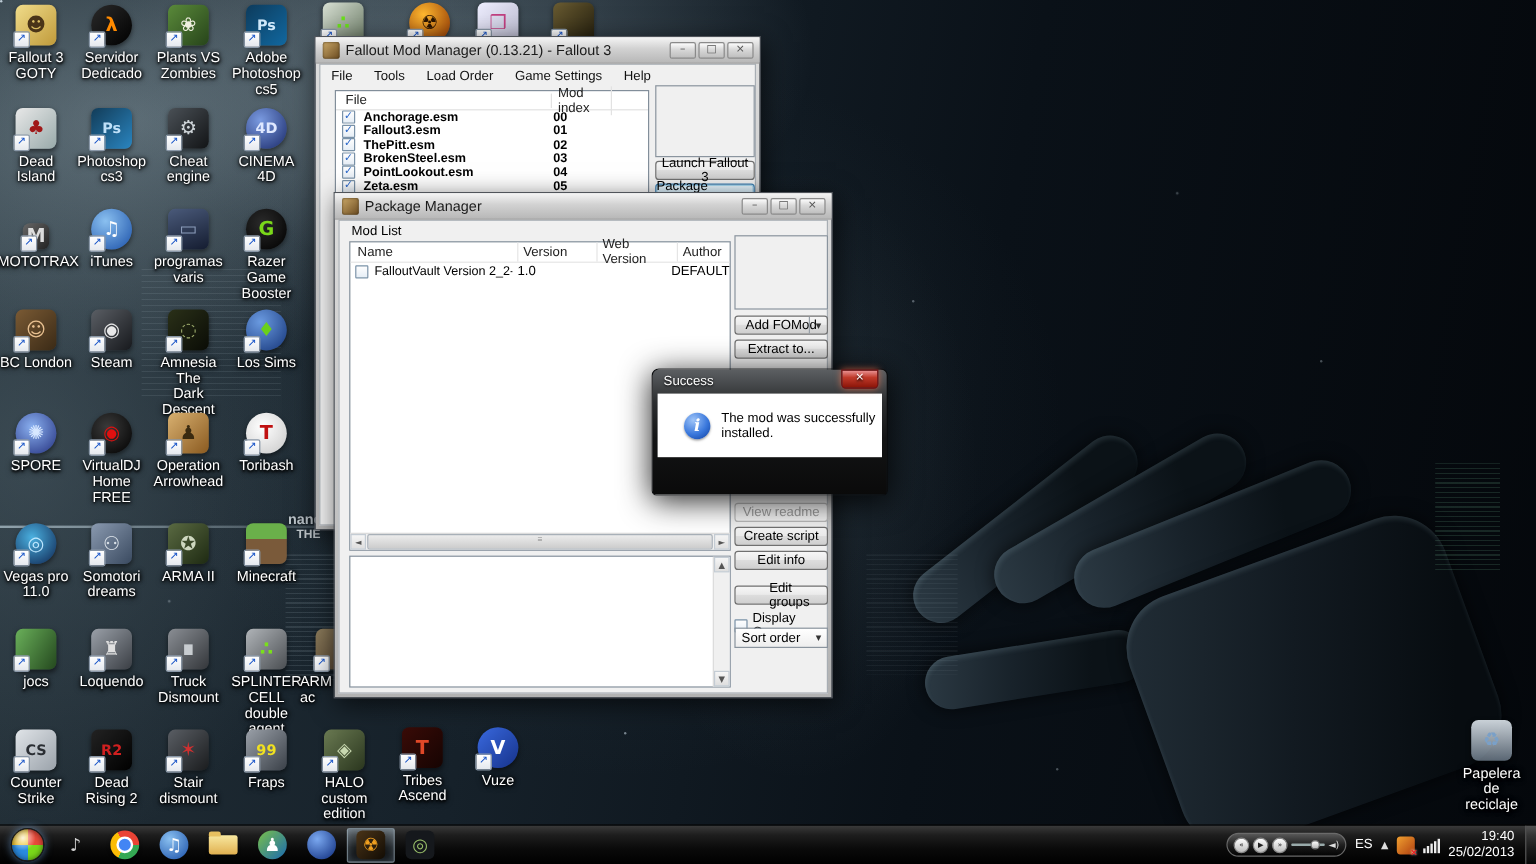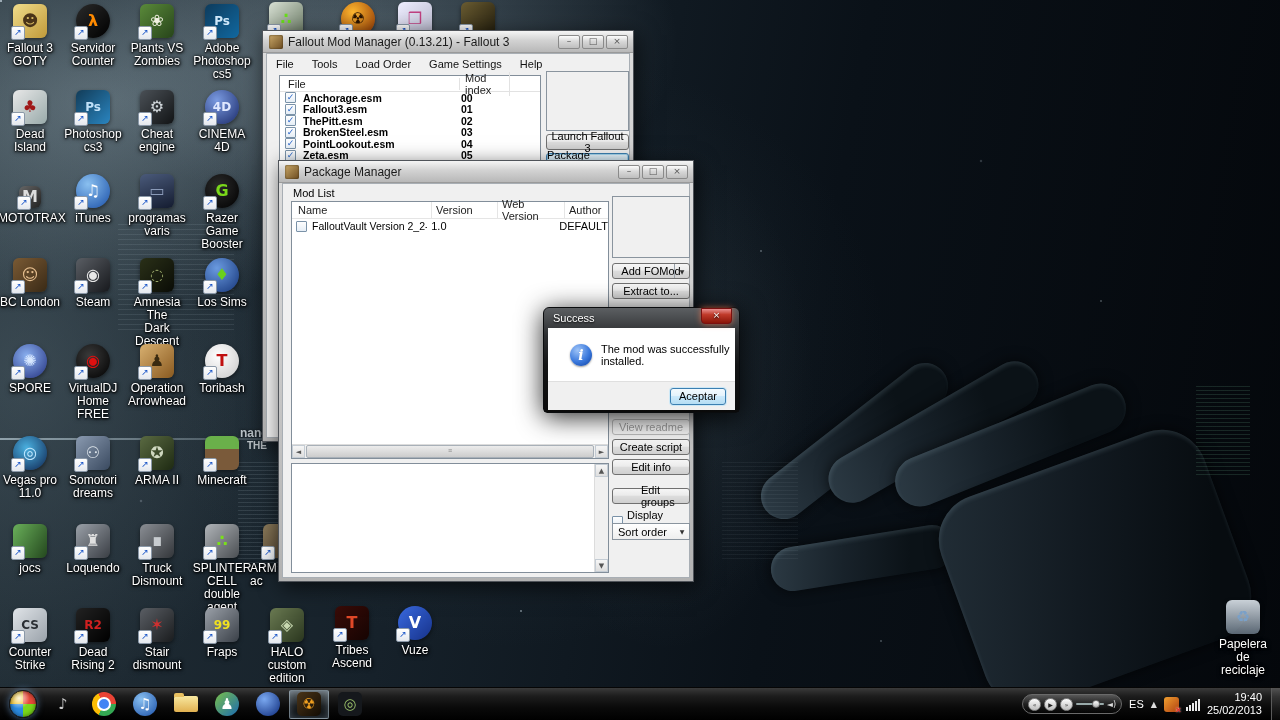--- a/index.html
+++ b/index.html
@@ -246,21 +246,21 @@
         <span class="sc-arrow">↗</span>
       </div>
       <div class="dicon-label">Fallout 3 GOTY</div>
     </div>
     <div class="dicon" style="left: 61px; top: 4px;">
       <div class="dicon-img round" style="background: linear-gradient(135deg, rgb(42, 42, 42), rgb(0, 0, 0));">
         <span class="dicon-glyph" style="color: rgb(255, 138, 0);">λ</span>
         <span class="sc-arrow">↗</span>
       </div>
       <div class="dicon-label">Servidor
-Counter</div>
+Dedicado</div>
     </div>
     <div class="dicon" style="left: 125px; top: 4px;">
       <div class="dicon-img" style="background: linear-gradient(135deg, rgb(90, 138, 58), rgb(39, 68, 26));">
         <span class="dicon-glyph" style="color: rgb(240, 240, 224);">❀</span>
         <span class="sc-arrow">↗</span>
       </div>
       <div class="dicon-label">Plants VS
 Zombies</div>
     </div>
     <div class="dicon" style="left: 190px; top: 4px;">
@@ -654,23 +654,20 @@
 </div>
 
 <div id="dlg">
   <div class="dlg-title">
     <span class="dlg-title-text">Success</span>
     <span class="dlg-close">×</span>
   </div>
   <div class="dlg-body">
     <span class="info-icon">i</span>
     <span class="dlg-msg">The mod was successfully installed.</span>
-  </div>
-  <div class="dlg-footer">
-    <div class="dlg-btn">Aceptar</div>
   </div>
 </div>
 
 <div class="taskbar">
   <div class="start-orb"></div>
   <div class="tb-items">
       <div class="tb-slot">
         <div class="tb-ic">
           <span class="tb-glyph" style="color: rgb(207, 207, 207);">♪</span>
         </div>

